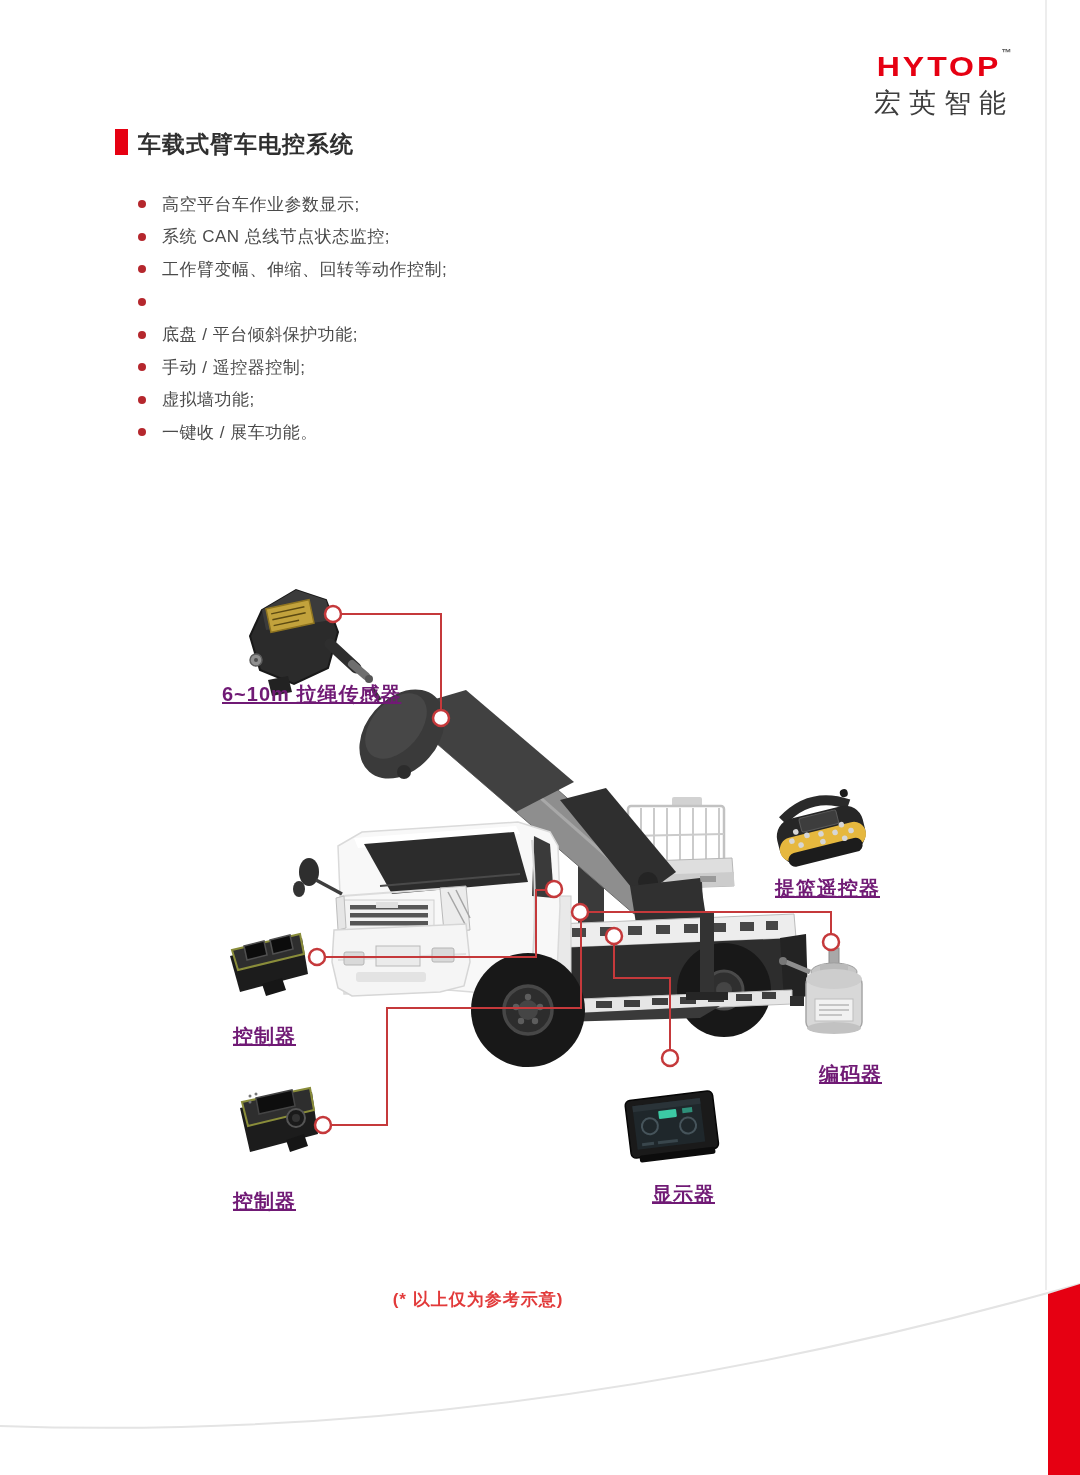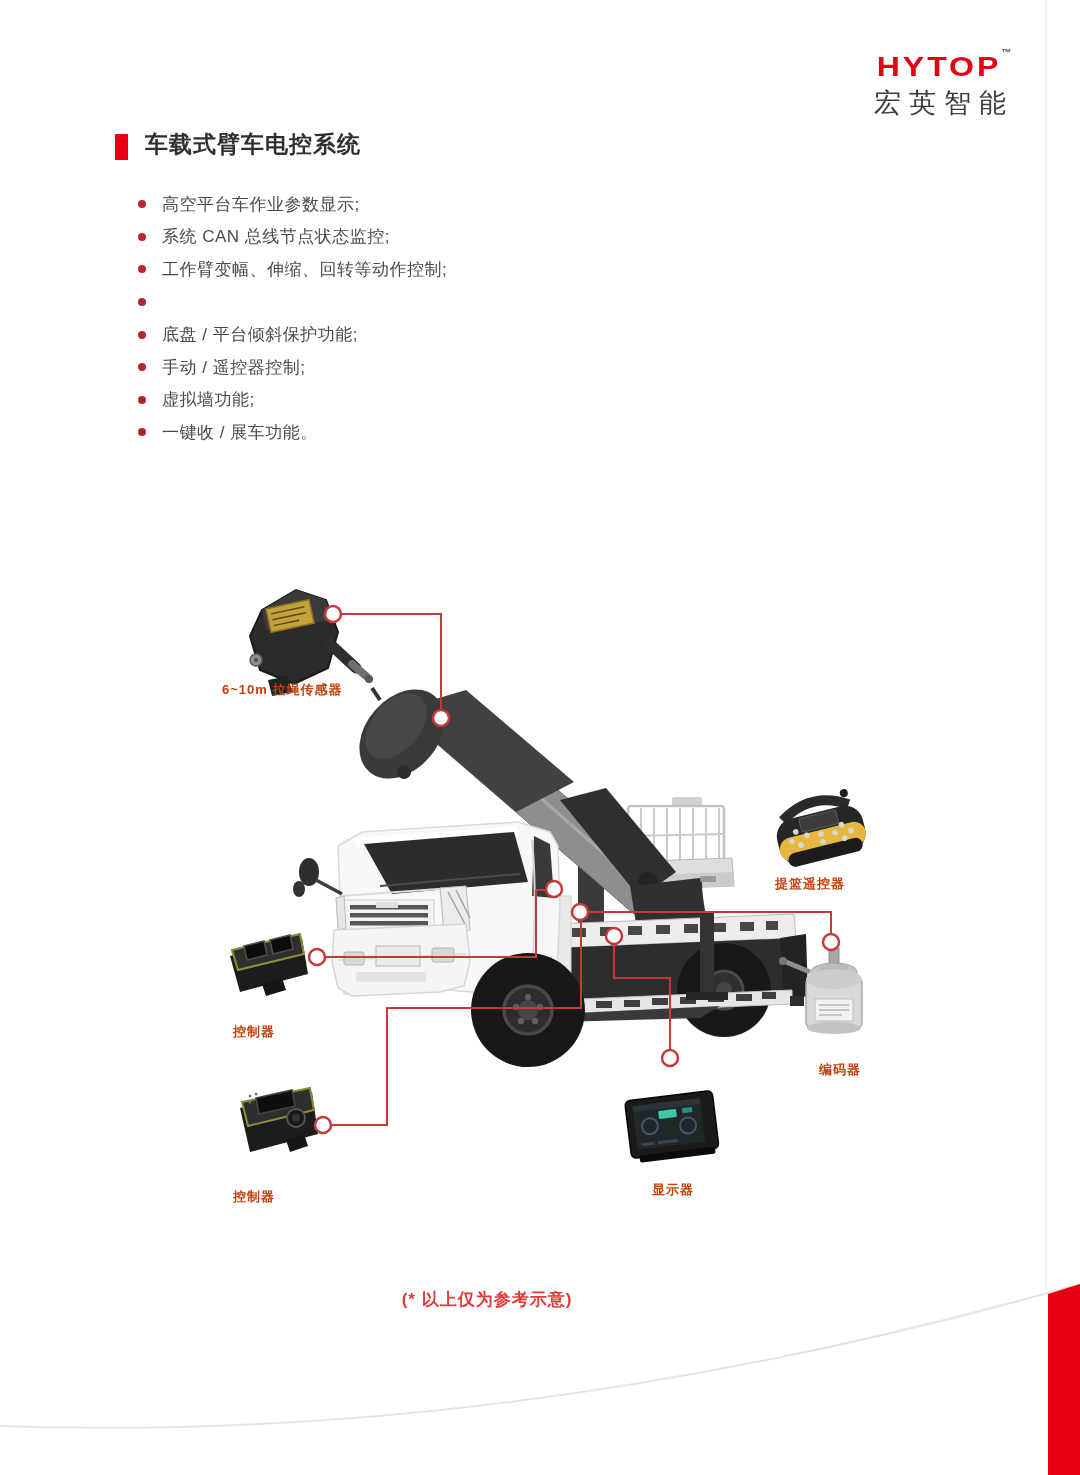--- a/index.html
+++ b/index.html
@@ -10,31 +10,31 @@
   .abs{position:absolute;}
   
   .logo{top:50px;right:66px;text-align:center;line-height:1;}
   .logo-brand{
     font-size:32px;font-weight:900;color:#e60012;letter-spacing:3px;
     transform:scaleY(.88);display:inline-block;
   }
   .logo-tm{font-size:10px;color:#555;vertical-align:top;position:relative;top:-2px;font-weight:700;}
   .logo-sub{font-size:27px;font-weight:400;color:#3d3d3d;letter-spacing:8px;margin-top:8px;white-space:nowrap;}
   
-  .sec-title{top:129px;left:115px;display:flex;align-items:flex-end;gap:17px;}
+  .sec-title{top:129px;left:115px;display:flex;align-items:flex-start;gap:10px;}
   .sec-bar{width:13px;height:26px;background:#e60012;}
   .sec-text{font-size:23px;font-weight:700;color:#2f2f2f;letter-spacing:1px;}
   
   .features{top:188px;left:138px;list-style:none;margin:0;padding:0;}
   .features li{height:32.6px;display:flex;align-items:center;}
   .dot{width:8px;height:8px;border-radius:50%;background:#b5272d;margin-right:16px;flex:none;}
   .feat-text{font-size:17px;color:#4a4a4a;letter-spacing:.5px;}
   
-  .dlabel{font-size:13px;font-weight:700;color:#c2410c;letter-spacing:1px;white-space:nowrap;z-index:3;}
-  .note{top:1288px;left:0;width:956px;text-align:center;font-size:17px;font-weight:700;color:#e23a3a;letter-spacing:1px;z-index:3;margin-left:9px;}
+  .dlabel{font-size:20px;font-weight:700;color:#701a75;letter-spacing:1px;white-space:nowrap;z-index:3;text-decoration:underline;}
+  .note{top:1288px;left:0;width:956px;text-align:center;font-size:17px;font-weight:700;color:#e23a3a;letter-spacing:1px;z-index:3;}
   svg.overlay{position:absolute;inset:0;z-index:1;pointer-events:none;}
 </style>
 </head>
 <body>
 
 <div class="abs logo">
   <div>
     <span class="logo-brand">HYTOP</span><span class="logo-tm">™</span>
   </div>
   <div class="logo-sub">宏英智能</div>

